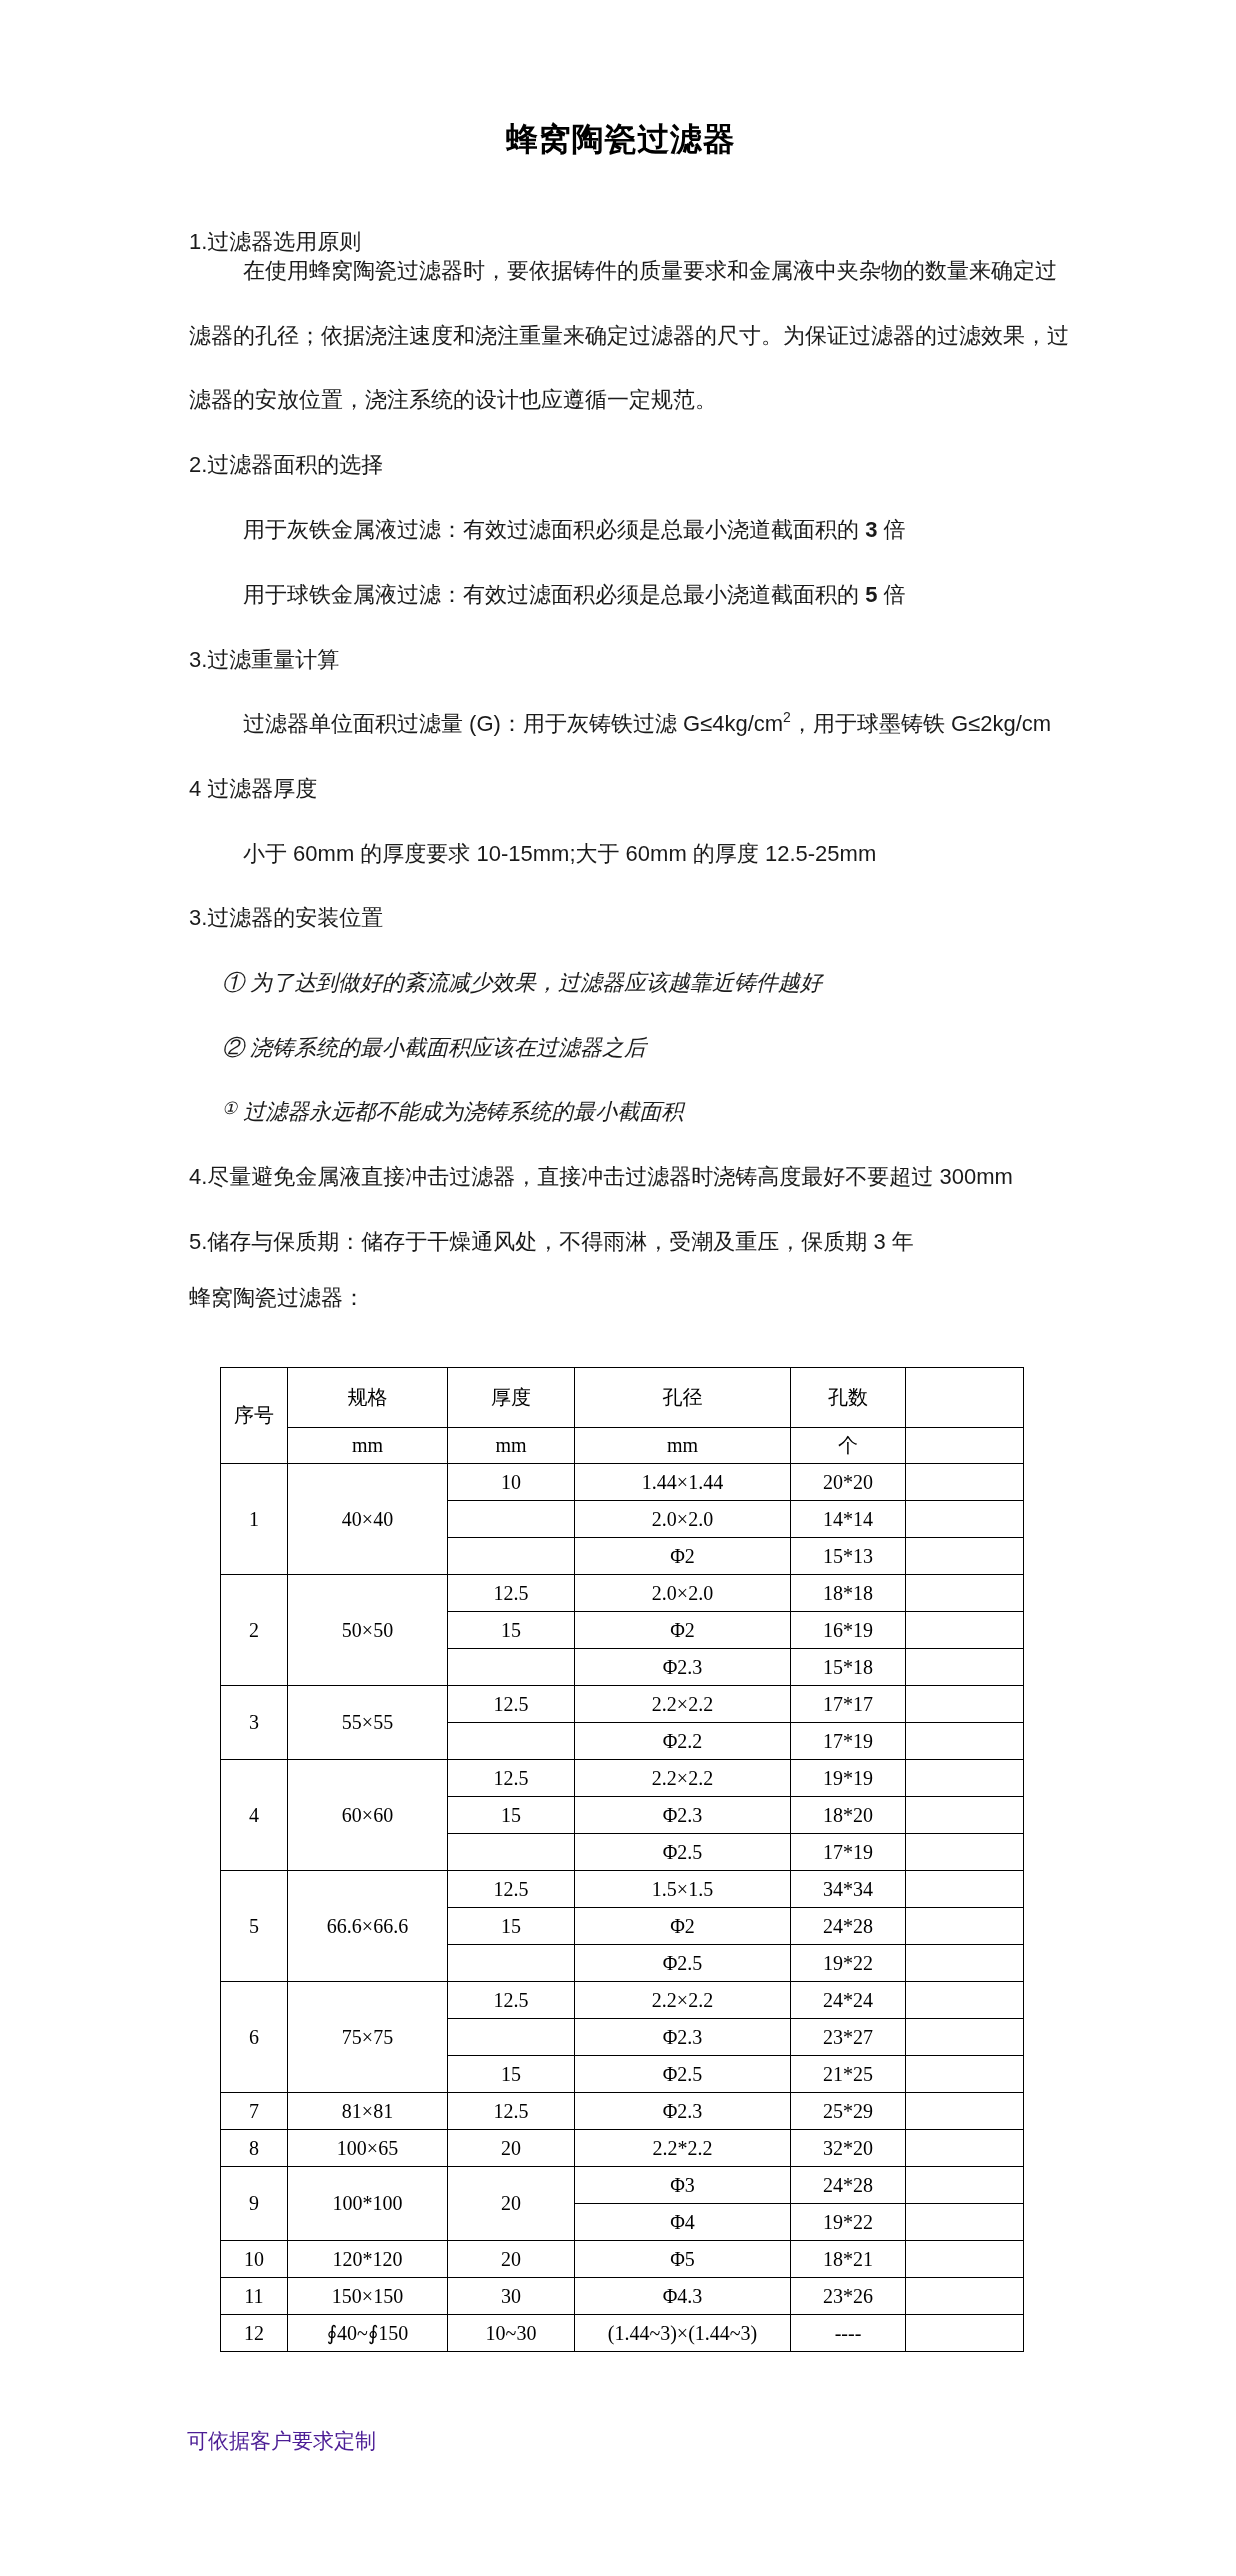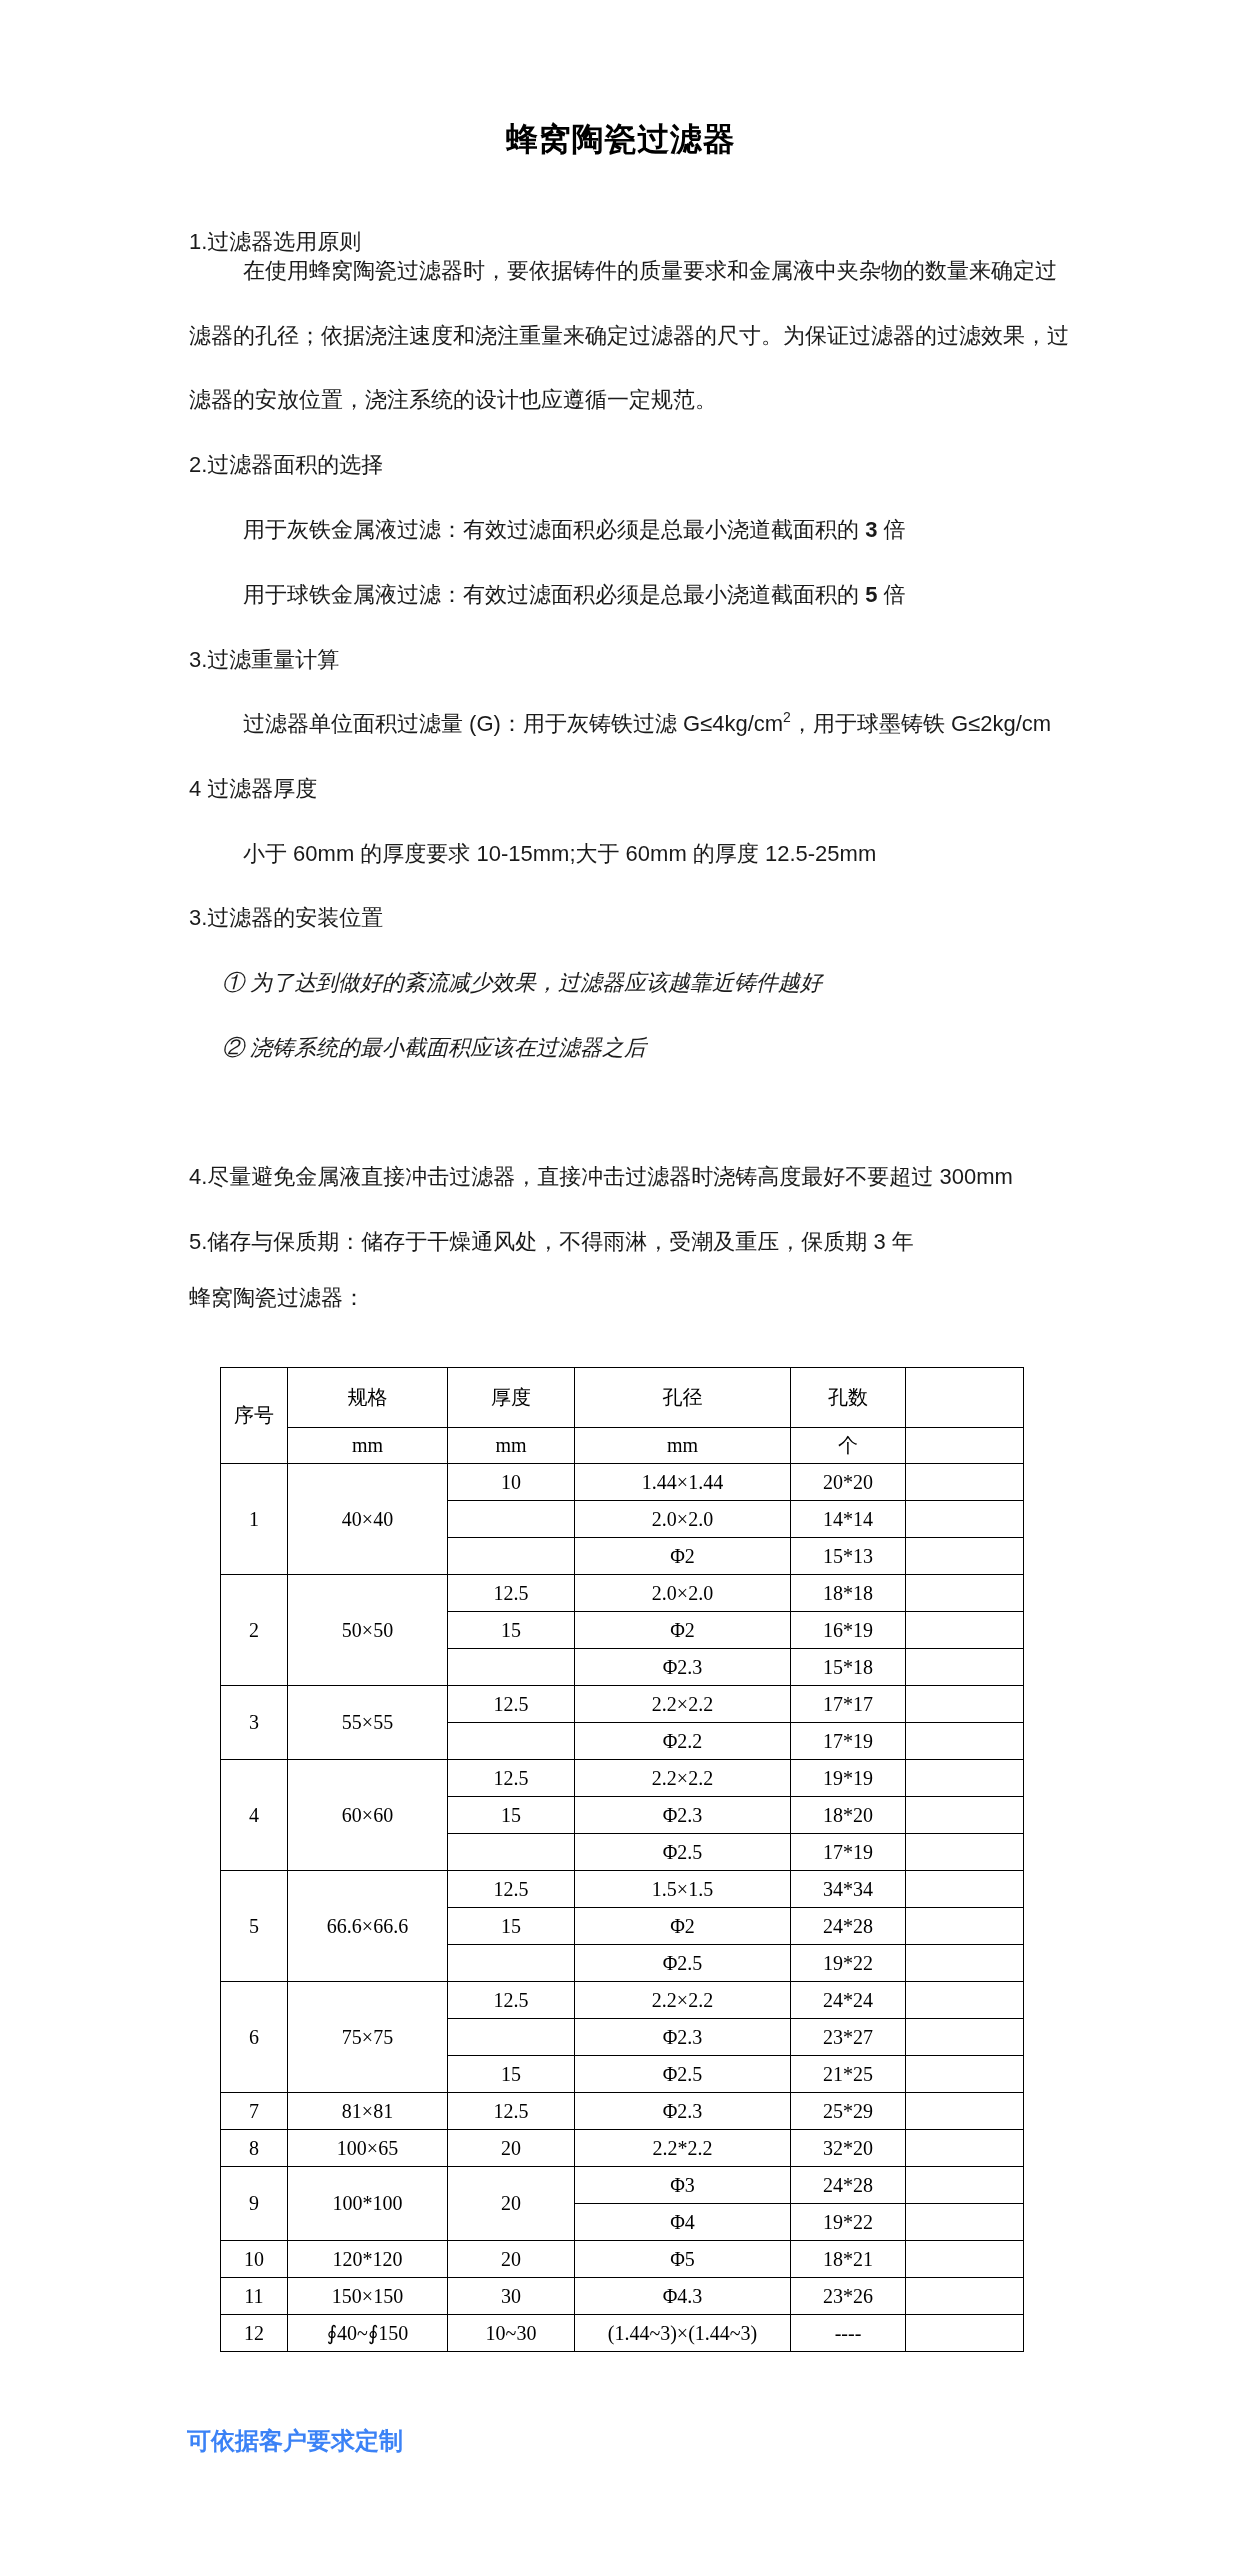--- a/index.html
+++ b/index.html
@@ -19,22 +19,22 @@
            table-layout:fixed;border-top:1.6px solid #000;border-left:1.6px solid #000;
            font-family:"Liberation Serif","DejaVu Serif",serif;}
   table.ft td{border-right:1.6px solid #000;border-bottom:1.6px solid #000;box-sizing:border-box;
               padding:0;margin:0;text-align:center;vertical-align:middle;font-size:20px;
               line-height:1.05;color:#000;overflow:hidden;}
   table.ft thead tr.h1 td{height:60px;}
   table.ft thead tr.h2 td{height:36px;}
   table.ft tbody td{height:37px;}
   td.no-h{text-align:left;padding-left:2.3px;}
   td.red{color:#ff0000;}
-  .doc-footer{position:absolute;left:187px;top:2424px;font-size:24px;line-height:33px;
-              font-weight:bold;color:#3b82f6;white-space:nowrap;}
+  .doc-footer{position:absolute;left:187px;top:2424px;font-size:21px;line-height:33px;
+              font-weight:normal;color:#4c1d95;white-space:nowrap;}
 </style>
 </head>
 <body>
 
 <div class="page">
 
   <div class="doc-title">蜂窝陶瓷过滤器</div>
 
   <div class="bline lx-margin" style="top:189px;margin-top:36px;">1.过滤器选用原则</div>
   <div class="bline lx-indent" style="top:254px;">在使用蜂窝陶瓷过滤器时，要依据铸件的质量要求和金属液中夹杂物的数量来确定过</div>
@@ -48,20 +48,21 @@
   <div class="bline lx-margin" style="top:643px;">3.过滤重量计算</div>
 
   <div class="bline lx-indent" style="top:707px;"><span>过滤器单位面积过滤量 (G)：用于灰铸铁过滤 G≤4kg/cm</span><span class="sup">2</span><span>，用于球墨铸铁 G≤2kg/cm</span></div>
 
   <div class="bline lx-margin" style="top:772px;">4 过滤器厚度</div>
   <div class="bline lx-indent" style="top:837px;">小于 60mm 的厚度要求 10-15mm;大于 60mm 的厚度 12.5-25mm</div>
   <div class="bline lx-margin" style="top:901px;">3.过滤器的安装位置</div>
 
   <div class="bline lx-item" style="top:966px;"><span>①</span><span> 为了达到做好的紊流减少效果，过滤器应该越靠近铸件越好</span></div>
   <div class="bline lx-item" style="top:1031px;text-align:right;"><span>②</span><span> 浇铸系统的最小截面积应该在过滤器之后</span></div>
+  <div class="bline lx-item" style="top:1095px;"><span class="small-marker">①</span><span> 过滤器永远都不能成为浇铸系统的最小截面积</span></div>
 
   <div class="bline lx-margin" style="top:1160px;">4.尽量避免金属液直接冲击过滤器，直接冲击过滤器时浇铸高度最好不要超过 300mm</div>
   <div class="bline lx-margin" style="top:1225px;">5.储存与保质期：储存于干燥通风处，不得雨淋，受潮及重压，保质期 3 年</div>
   <div class="bline lx-margin" style="top:1281px;">蜂窝陶瓷过滤器：</div>
 
   <table class="ft">
     <colgroup>
       <col style="width:67px">
         <col style="width:160px">
         <col style="width:127px">

